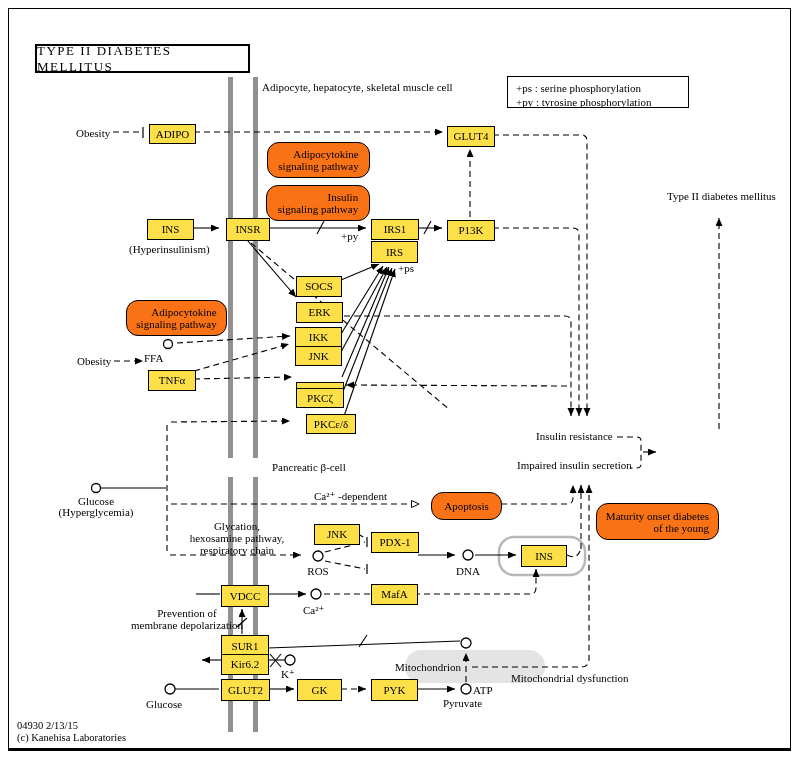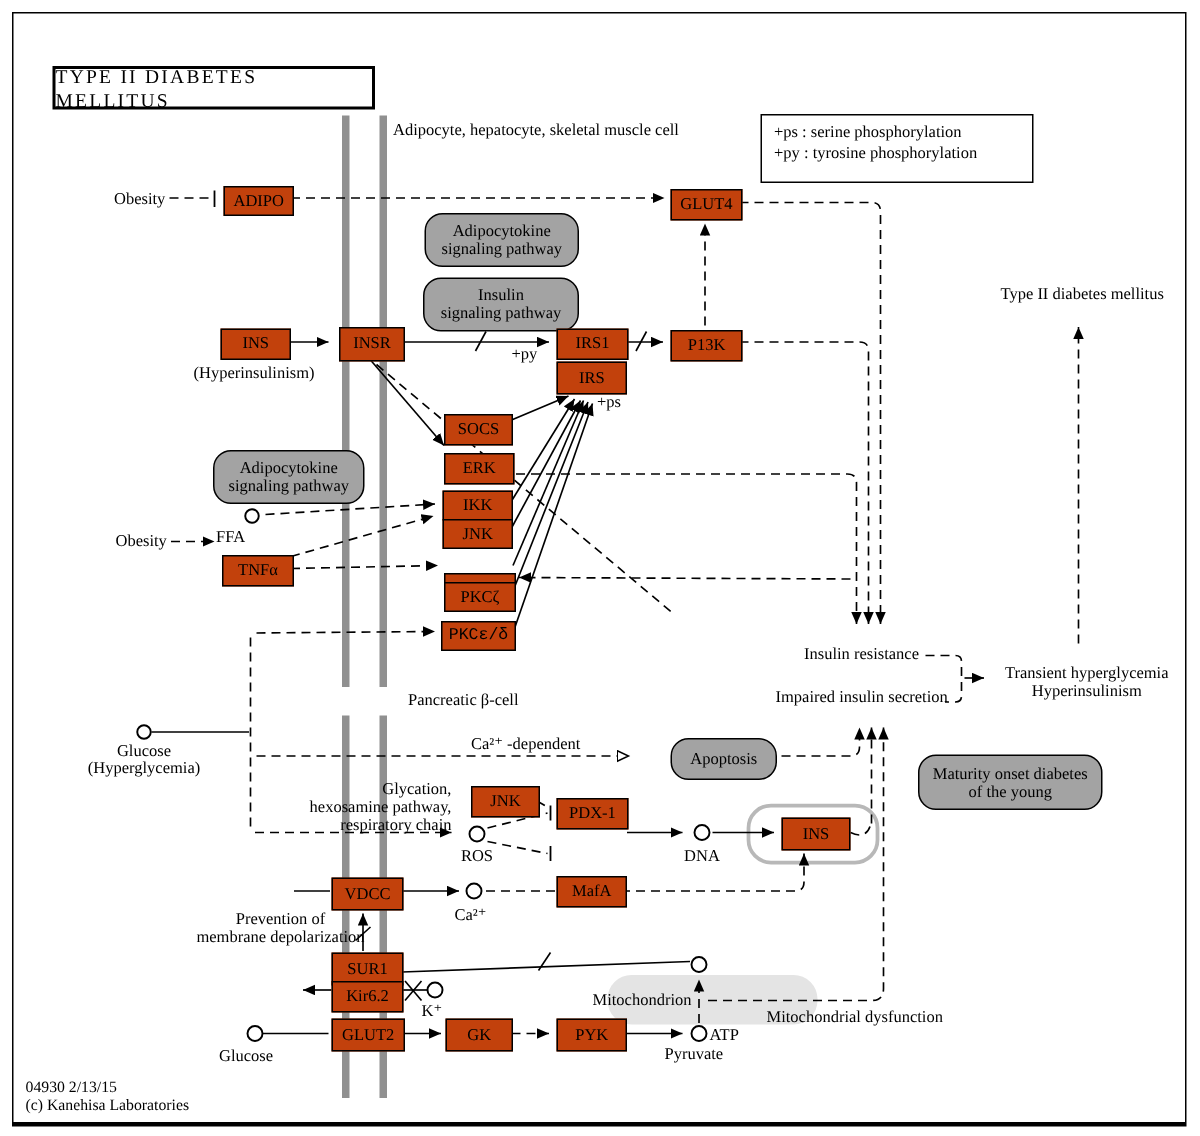--- a/index.html
+++ b/index.html
@@ -1,31 +1,31 @@
 <!DOCTYPE html>
 <html><head>
 <meta charset="utf-8">
 <style>
   html,body{margin:0;padding:0;background:#fff;}
   #stage{position:relative;width:800px;height:757px;background:#fff;overflow:hidden;
          font-family:"Liberation Serif","DejaVu Serif",serif;color:#000;}
   #border{position:absolute;left:8px;top:8px;width:781px;height:739px;border:1px solid #000;
           border-bottom-width:3px;}
   svg{position:absolute;left:0;top:0;}
-  .gbox{position:absolute;border:1px solid #000;background:#c2410c;display:flex;align-items:center;
+  .gbox{position:absolute;border:1px solid #000;background:#fde047;display:flex;align-items:center;
         justify-content:center;font-size:11px;line-height:11px;white-space:nowrap;}
-  .rbox{position:absolute;border:1px solid #000;background:#a3a3a3;border-radius:12px;display:flex;
-        align-items:center;justify-content:center;text-align:center;font-size:11px;line-height:12px;
-        white-space:pre-line;margin-left:16px;}
+  .rbox{position:absolute;border:1px solid #000;background:#f97316;border-radius:12px;display:flex;
+        align-items:center;justify-content:center;text-align:right;font-size:11px;line-height:12px;
+        white-space:pre-line;}
   .lbl{position:absolute;font-size:11px;line-height:12px;white-space:nowrap;}
   .lbl-c{position:absolute;font-size:11px;line-height:12px;text-align:center;white-space:pre-line;}
   .small{font-size:10.5px;}
   #title-box{position:absolute;left:35px;top:44px;width:211px;height:25px;border:2px solid #000;
              display:flex;align-items:center;justify-content:center;font-size:13px;letter-spacing:1.5px;}
-  #legend-box{position:absolute;left:507px;top:76px;width:182px;height:46px;border:1px solid #000;
+  #legend-box{position:absolute;left:507px;top:76px;width:182px;height:32px;border:1px solid #000;
               font-size:11px;line-height:14px;padding:4px 0 0 8px;box-sizing:border-box;white-space:pre-line;}
 </style>
 </head>
 <body>
 
 <div id="stage">
   <div id="border"></div>
 
   <svg width="800" height="757" viewBox="0 0 800 757">
     <defs>
@@ -153,21 +153,21 @@
   <div class="gbox" style="left:226px;top:218px;width:42px;height:21px;">INSR</div>
   <div class="gbox" style="left:371px;top:219px;width:46px;height:19px;">IRS1</div>
   <div class="gbox" style="left:447px;top:220px;width:46px;height:19px;">P13K</div>
   <div class="gbox" style="left:371px;top:241px;width:45px;height:20px;">IRS</div>
   <div class="gbox" style="left:296px;top:276px;width:44px;height:19px;">SOCS</div>
   <div class="gbox" style="left:296px;top:302px;width:45px;height:19px;">ERK</div>
   <div class="gbox" style="left:295px;top:327px;width:45px;height:18px;">IKK</div>
   <div class="gbox" style="left:295px;top:346px;width:45px;height:18px;">JNK</div>
   <div class="gbox" style="left:296px;top:369px;width:46px;height:18px;margin-top:13px;">mTOR</div>
   <div class="gbox" style="left:296px;top:388px;width:46px;height:18px;">PKCζ</div>
-  <div class="gbox" style="left:294px;top:414px;width:48px;height:18px;font-family:Liberation Mono, monospace;">PKCε/δ</div>
+  <div class="gbox" style="left:306px;top:414px;width:48px;height:18px;">PKCε/δ</div>
   <div class="gbox" style="left:148px;top:370px;width:46px;height:19px;">TNFα</div>
   <div class="gbox" style="left:314px;top:524px;width:44px;height:19px;">JNK</div>
   <div class="gbox" style="left:371px;top:532px;width:46px;height:19px;">PDX-1</div>
   <div class="gbox" style="left:371px;top:584px;width:45px;height:19px;">MafA</div>
   <div class="gbox" style="left:521px;top:545px;width:44px;height:20px;">INS</div>
   <div class="gbox" style="left:221px;top:585px;width:46px;height:20px;">VDCC</div>
   <div class="gbox" style="left:221px;top:635px;width:46px;height:20px;">SUR1</div>
   <div class="gbox" style="left:221px;top:654px;width:46px;height:19px;">Kir6.2</div>
   <div class="gbox" style="left:221px;top:679px;width:47px;height:20px;">GLUT2</div>
   <div class="gbox" style="left:297px;top:679px;width:43px;height:20px;">GK</div>
@@ -175,34 +175,32 @@
 
   <div class="lbl" style="left:76px;top:127px;">Obesity</div>
   <div class="lbl" style="left:129px;top:243px;">(Hyperinsulinism)</div>
   <div class="lbl" style="left:341px;top:230px;">+py</div>
   <div class="lbl" style="left:398px;top:262px;">+ps</div>
   <div class="lbl" style="left:77px;top:355px;">Obesity</div>
   <div class="lbl" style="left:144px;top:352px;">FFA</div>
   <div class="lbl-c" style="left:56px;top:495px;width:80px;">Glucose</div>
   <div class="lbl-c" style="left:46px;top:506px;width:100px;">(Hyperglycemia)</div>
   <div class="lbl" style="left:314px;top:490px;">Ca²⁺ -dependent</div>
-  <div class="lbl-c" style="left:201px;top:520px;width:100px;text-align:right;">Glycation,
+  <div class="lbl-c" style="left:187px;top:520px;width:100px;text-align:center;">Glycation,
 hexosamine pathway,
 respiratory chain</div>
   <div class="lbl-c" style="left:305px;top:565px;width:26px;">ROS</div>
   <div class="lbl-c" style="left:455px;top:565px;width:26px;">DNA</div>
   <div class="lbl-c" style="left:128px;top:607px;width:118px;">Prevention of
 membrane depolarization</div>
   <div class="lbl" style="left:303px;top:604px;">Ca²⁺</div>
   <div class="lbl" style="left:281px;top:668px;">K⁺</div>
   <div class="lbl" style="left:473px;top:636px;margin-top:48px;">ATP</div>
   <div class="lbl" style="left:511px;top:672px;">Mitochondrial dysfunction</div>
   <div class="lbl" style="left:443px;top:697px;">Pyruvate</div>
   <div class="lbl" style="left:146px;top:698px;">Glucose</div>
   <div class="lbl" style="left:536px;top:430px;">Insulin resistance</div>
   <div class="lbl" style="left:517px;top:459px;">Impaired insulin secretion</div>
-  <div class="lbl-c" style="left:662px;top:443px;width:125px;">Transient hyperglycemia
-Hyperinsulinism</div>
   <div class="lbl" style="left:667px;top:190px;">Type II diabetes mellitus</div>
 
   <div class="lbl small" style="left:17px;top:720px;">04930 2/13/15</div>
   <div class="lbl small" style="left:17px;top:732px;">(c) Kanehisa Laboratories</div>
 </div>
 
 </body></html>

